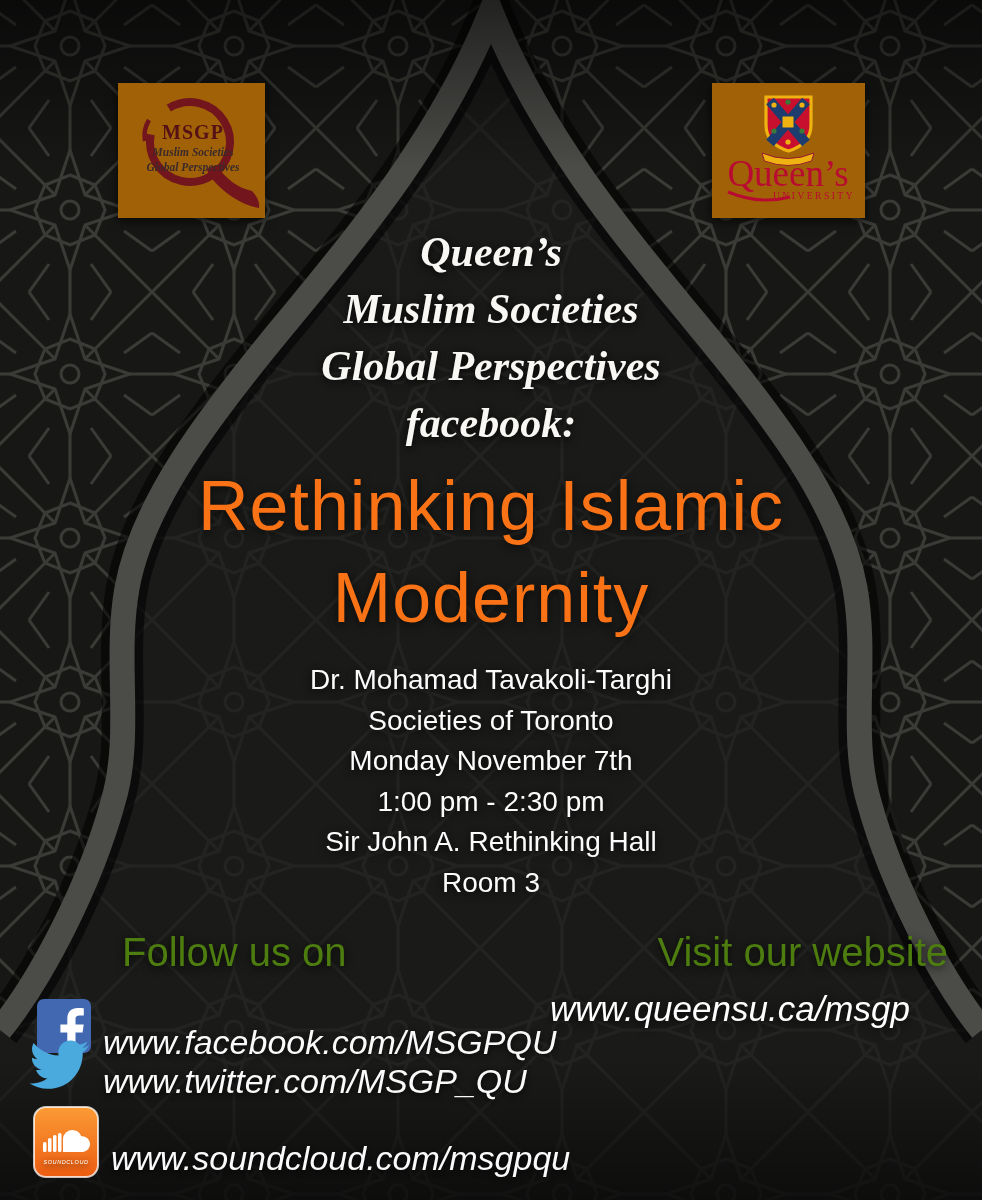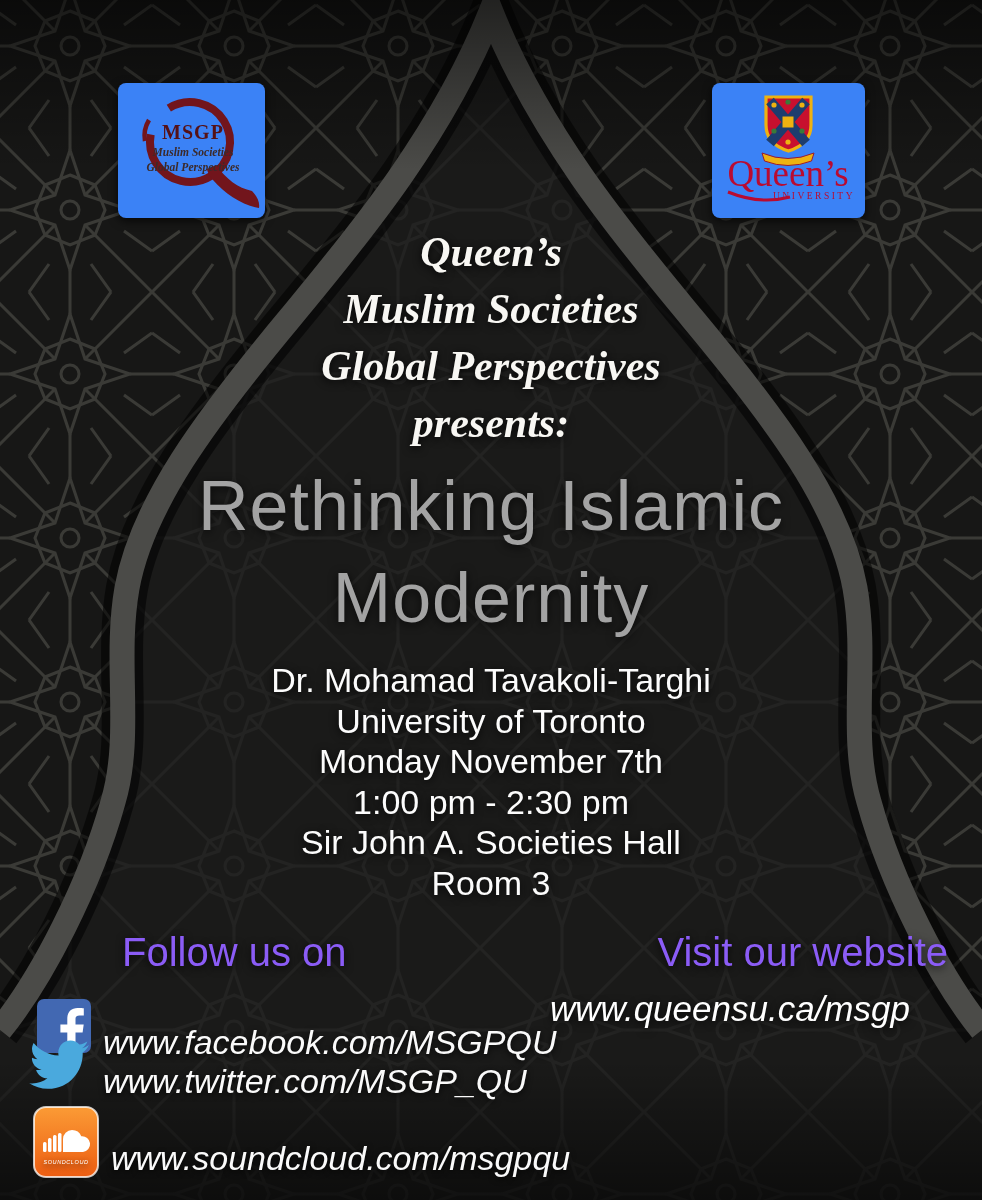--- a/index.html
+++ b/index.html
@@ -3,37 +3,37 @@
 <meta charset="utf-8">
 <style>
   html,body{margin:0;padding:0;background:#000;}
   .poster{position:relative;width:982px;height:1200px;overflow:hidden;background:#151514;
           font-family:"Liberation Sans",sans-serif;}
   .bg{position:absolute;left:0;top:0;}
   .abs{position:absolute;}
   .center{left:0;right:0;text-align:center;}
   .intro{top:224px;font:600 italic 42px/57px "Liberation Serif",serif;color:#f8f7f3;
          text-shadow:0 2px 8px rgba(0,0,0,.85);}
-  .title{top:460px;font:400 70px/92px "Liberation Sans",sans-serif;color:#a3a3a3;
+  .title{top:460px;font:400 70px/92px "Liberation Sans",sans-serif;color:#f97316;
          letter-spacing:1px;text-shadow:0 2px 10px rgba(0,0,0,.7);}
-  .details{top:660px;font-size:34px;line-height:40.5px;color:#fcfcfc;
+  .details{top:660px;font-size:28px;line-height:40.5px;color:#fcfcfc;
            text-shadow:0 2px 8px rgba(0,0,0,.85);}
-  .heading{position:absolute;font-size:40px;color:#8b5cf6;text-shadow:0 2px 8px rgba(0,0,0,.8);}
+  .heading{position:absolute;font-size:40px;color:#4d7c0f;text-shadow:0 2px 8px rgba(0,0,0,.8);}
   .follow-heading{left:122px;top:930px;}
   .visit-col{position:absolute;left:532px;width:396px;text-align:center;}
   .visit-heading{top:930px;left:552px;width:396px;text-align:right;}
   .visit-url{top:990px;font:italic 400 35px/1.1 "Liberation Sans",sans-serif;color:#ffffff;
              text-shadow:0 2px 8px rgba(0,0,0,.8);}
   .social-row{position:absolute;display:flex;align-items:center;color:#fafafa;
               font:italic 400 34px/1 "Liberation Sans",sans-serif;text-shadow:0 2px 6px rgba(0,0,0,.85);}
   .row-fb{left:37px;top:997px;height:58px;}
   .row-tw{left:27px;top:1040px;height:50px;}
   .row-sc{left:33px;top:1104px;height:76px;}
   .social-row .url{margin-left:12px;white-space:nowrap;margin-top:32px;}
-  .logo-box{position:absolute;background:#3b82f6;border-radius:8px;overflow:hidden;
+  .logo-box{position:absolute;background:#a16207;border-radius:0;overflow:hidden;
             box-shadow:0 3px 10px rgba(0,0,0,.7);}
   .logo-msgp{left:118px;top:83px;width:147px;height:135px;}
   .logo-queens{left:712px;top:83px;width:153px;height:135px;}
   svg{display:block;}
   .icon{flex:0 0 auto;}
 </style>
 </head>
 <body>
 
 <div class="poster">
@@ -122,34 +122,34 @@
       <text x="76" y="103" text-anchor="middle" font-family="Liberation Serif, serif" font-size="37" fill="#b90b31">Queen’s</text>
       <path d="M16 109 q32 13 62 5" fill="none" stroke="#b90b31" stroke-width="3"></path>
       <text x="102" y="116" text-anchor="middle" font-family="Liberation Serif, serif" font-size="9.5" letter-spacing="2.5" fill="#b90b31">UNIVERSITY</text>
     </svg>
   </div>
 
   <div class="abs center intro">
     <div>Queen’s</div>
     <div>Muslim Societies</div>
     <div>Global Perspectives</div>
-    <div>presents:</div>
+    <div>facebook:</div>
   </div>
 
   <div class="abs center title">
     <div>Rethinking Islamic</div>
     <div>Modernity</div>
   </div>
 
   <div class="abs center details">
     <div>Dr. Mohamad Tavakoli-Targhi</div>
-    <div>University of Toronto</div>
+    <div>Societies of Toronto</div>
     <div>Monday November 7th</div>
     <div>1:00 pm - 2:30 pm</div>
-    <div>Sir John A. Societies Hall</div>
+    <div>Sir John A. Rethinking Hall</div>
     <div>Room 3</div>
   </div>
 
   <div class="heading follow-heading">Follow us on</div>
 
   <div class="heading visit-heading">Visit our website</div>
   <div class="abs visit-col visit-url">www.queensu.ca/msgp</div>
 
   <div class="social-row row-fb">
     <svg class="icon" width="54" height="54" viewBox="0 0 54 54">

